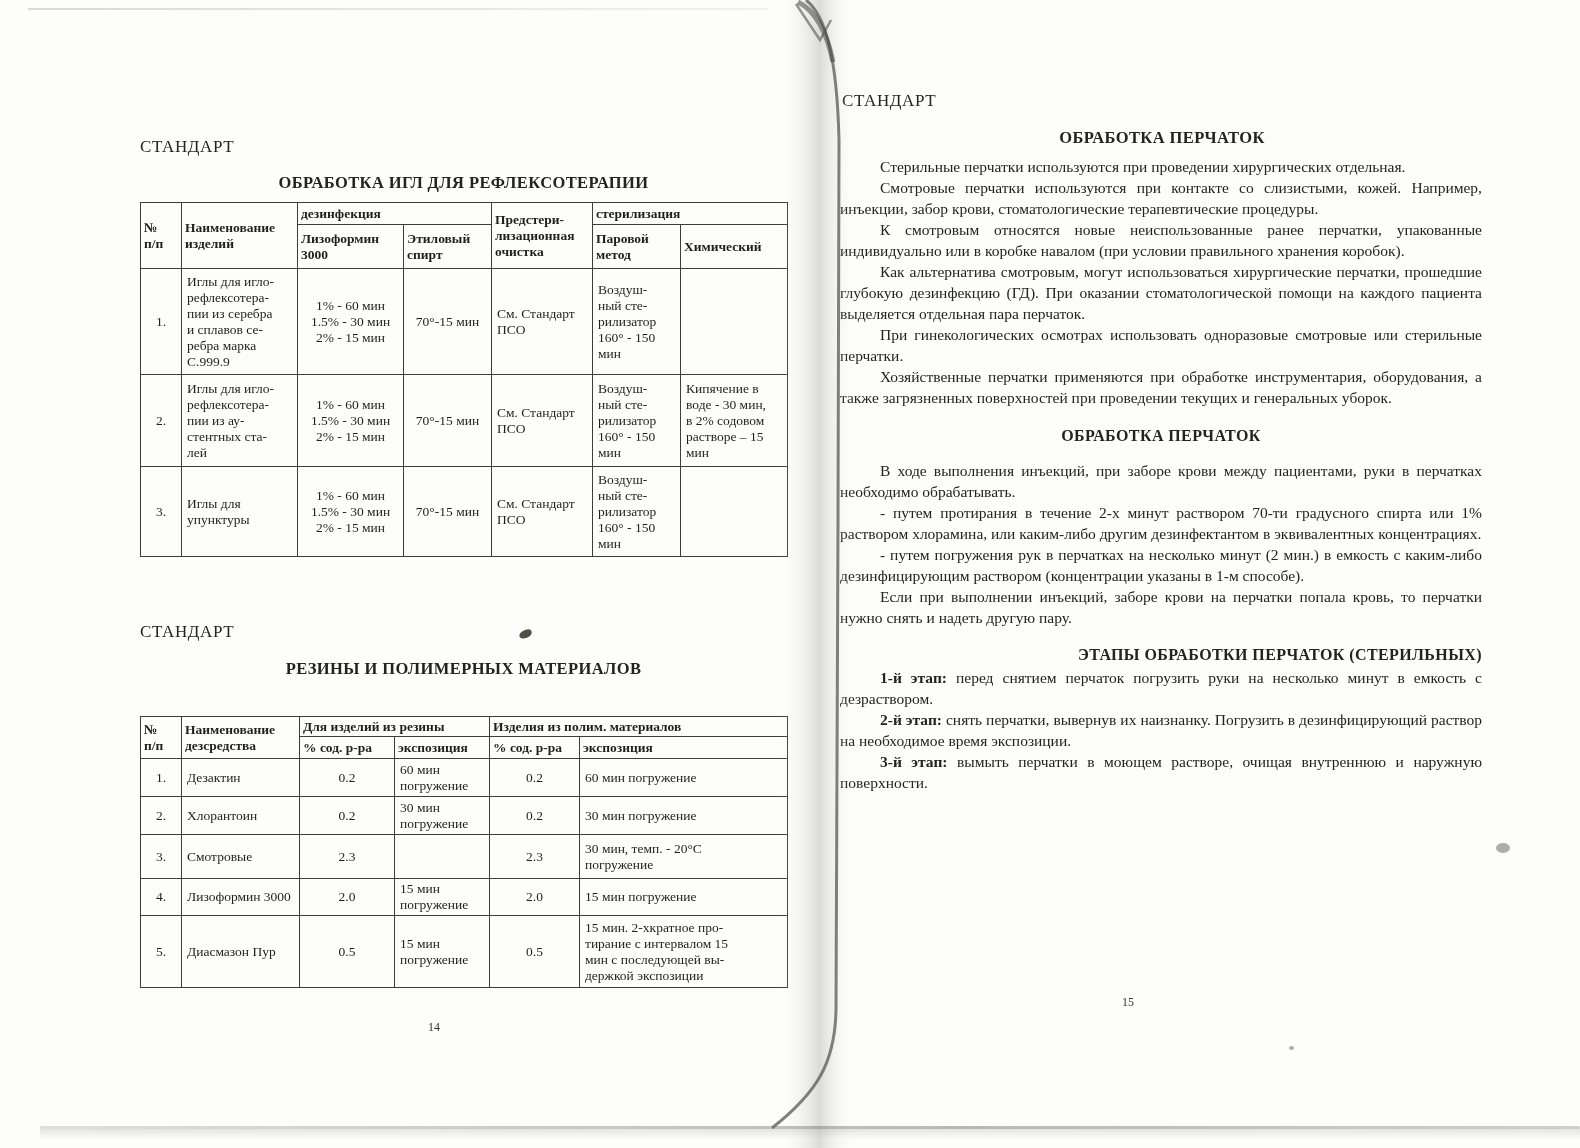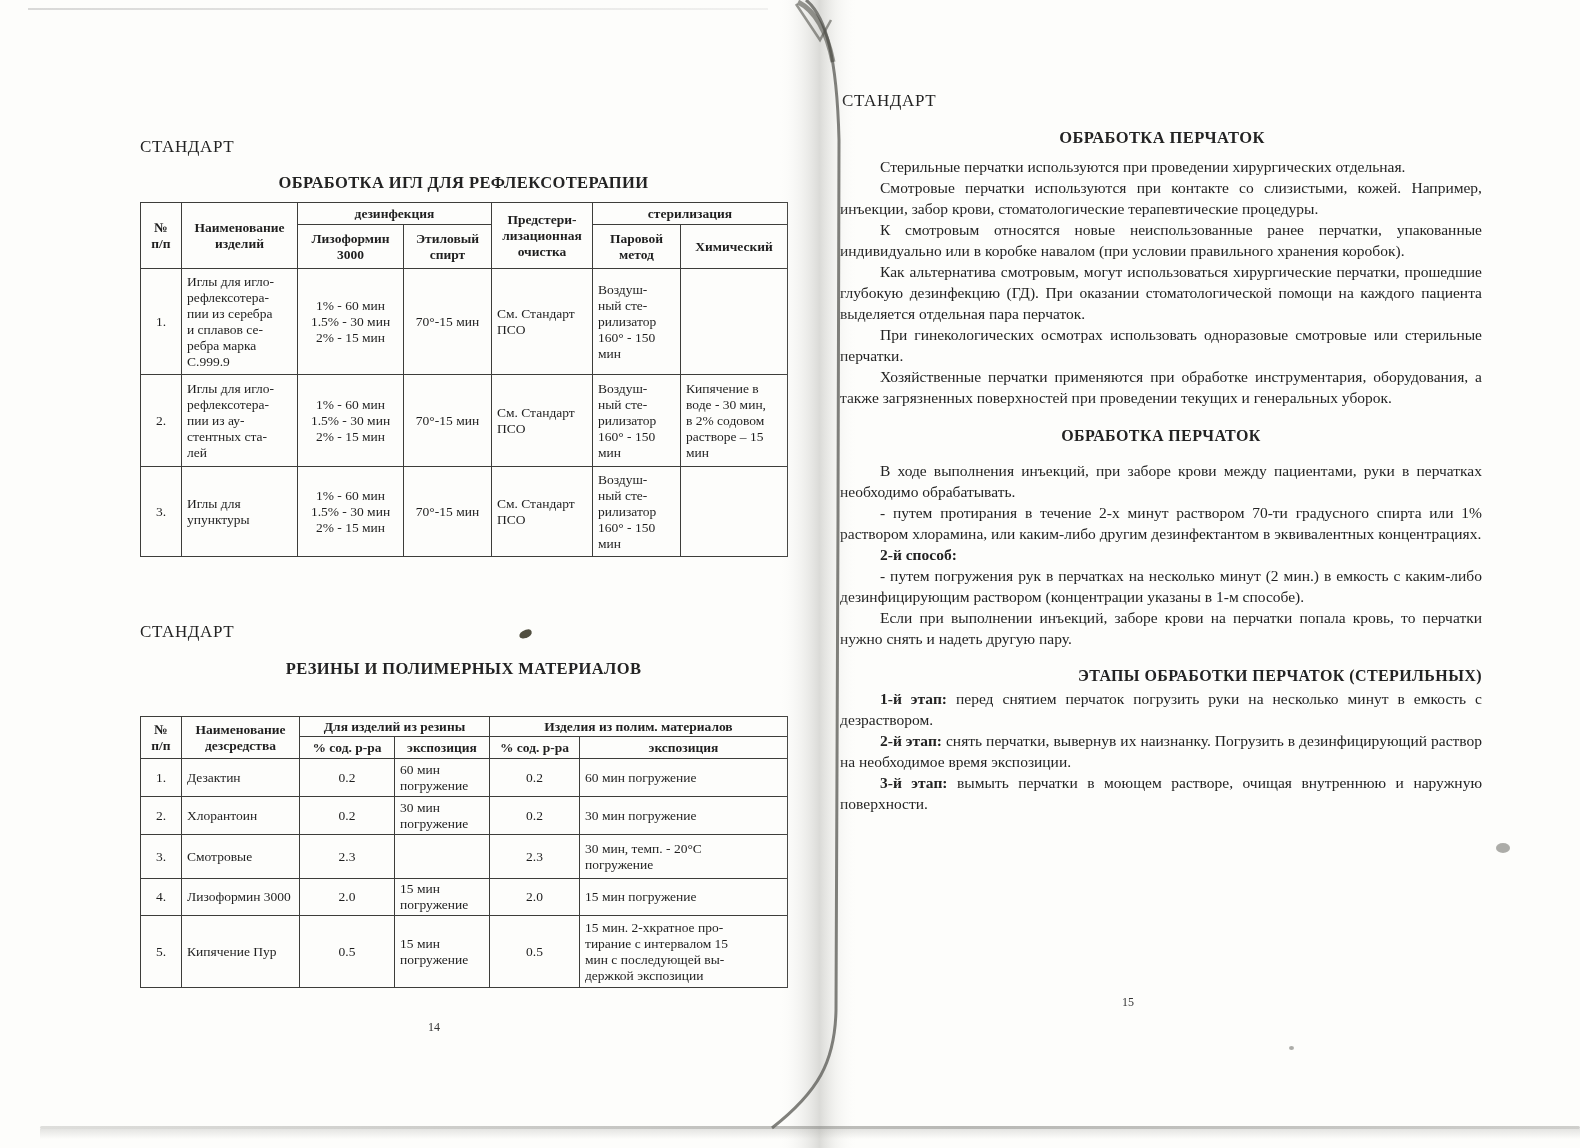--- a/index.html
+++ b/index.html
@@ -16,21 +16,21 @@
   
   table.doc-table{
     border-collapse:collapse;table-layout:fixed;
     font-size:13.5px;line-height:16px;color:#1f1f1f;
   }
   table.doc-table th, table.doc-table td{
     border:1.6px solid #3d3d3a;
     padding:2px 5px;vertical-align:middle;
     white-space:pre-line;overflow:hidden;
   }
-  table.doc-table th{font-weight:bold;text-align:center;padding:1px 3px;}
+  table.doc-table th{font-weight:bold;text-align:left;padding:1px 3px;}
   td.c{text-align:center;}
   td.l{text-align:left;}
   
   .prose{font-size:15.5px;line-height:21px;text-align:justify;}
   .prose p{margin:0;text-indent:40px;}
   .prose .sec-h{font-weight:bold;font-size:16px;text-align:center;text-indent:0;letter-spacing:.4px;}
   .lead{font-weight:bold;}
   .pagenum{font-size:12px;color:#333;}
   
   .edge-line-top{
@@ -218,21 +218,21 @@
     <td class="c">4.</td>
     <td class="l">Лизоформин 3000</td>
     <td class="c">2.0</td>
     <td class="l">15 мин
 погружение</td>
     <td class="c">2.0</td>
     <td class="l">15 мин погружение</td>
   </tr>
   <tr style="height:72px">
     <td class="c">5.</td>
-    <td class="l">Кипячение Пур</td>
+    <td class="l">Диасмазон Пур</td>
     <td class="c">0.5</td>
     <td class="l">15 мин
 погружение</td>
     <td class="c">0.5</td>
     <td class="l">15 мин. 2-хкратное про-
 тирание с интервалом 15
 мин с последующей вы-
 держкой экспозиции</td>
   </tr>
 </tbody>
@@ -248,21 +248,20 @@
   <p><span class="lead"></span><span>Смотровые перчатки используются при контакте со слизистыми, кожей. Например, инъекции, забор крови, стоматологические терапевтические процедуры.</span></p>
   <p><span class="lead"></span><span>К смотровым относятся новые неиспользованные ранее перчатки, упакованные индивидуально или в коробке навалом (при условии правильного хранения коробок).</span></p>
   <p><span class="lead"></span><span>Как альтернатива смотровым, могут использоваться хирургические перчатки, прошедшие глубокую дезинфекцию (ГД). При оказании стоматологической помощи на каждого пациента выделяется отдельная пара перчаток.</span></p>
   <p><span class="lead"></span><span>При гинекологических осмотрах использовать одноразовые смотровые или стерильные перчатки.</span></p>
   <p><span class="lead"></span><span>Хозяйственные перчатки применяются при обработке инструментария, оборудования, а также загрязненных поверхностей при проведении текущих и генеральных уборок.</span></p>
 
   <div class="sec-h" style="margin-top:17px;margin-bottom:14px;">ОБРАБОТКА ПЕРЧАТОК</div>
 
   <p><span class="lead"></span><span>В ходе выполнения инъекций, при заборе крови между пациентами, руки в перчатках необходимо обрабатывать.</span></p>
   <p><span class="lead"></span><span>- путем протирания в течение 2-х минут раствором 70-ти градусного спирта или 1% раствором хлорамина, или каким-либо другим дезинфектантом в эквивалентных концентрациях.</span></p>
-  <p><span class="lead">2-й способ:</span><span></span></p>
   <p><span class="lead"></span><span>- путем погружения рук в перчатках на несколько минут (2 мин.) в емкость с каким-либо дезинфицирующим раствором (концентрации указаны в 1-м способе).</span></p>
   <p><span class="lead"></span><span>Если при выполнении инъекций, заборе крови на перчатки попала кровь, то перчатки нужно снять и надеть другую пару.</span></p>
 
   <div class="sec-h" style="margin-top:16px;margin-bottom:2px;text-align:right;">ЭТАПЫ ОБРАБОТКИ ПЕРЧАТОК (СТЕРИЛЬНЫХ)</div>
 
   <p><span class="lead">1-й этап:</span><span> перед снятием перчаток погрузить руки на несколько минут в емкость с дезраствором.</span></p>
   <p><span class="lead">2-й этап:</span><span> снять перчатки, вывернув их наизнанку. Погрузить в дезинфицирующий раствор на необходимое время экспозиции.</span></p>
   <p><span class="lead">3-й этап:</span><span> вымыть перчатки в моющем растворе, очищая внутреннюю и наружную поверхности.</span></p>
 </div>
 

